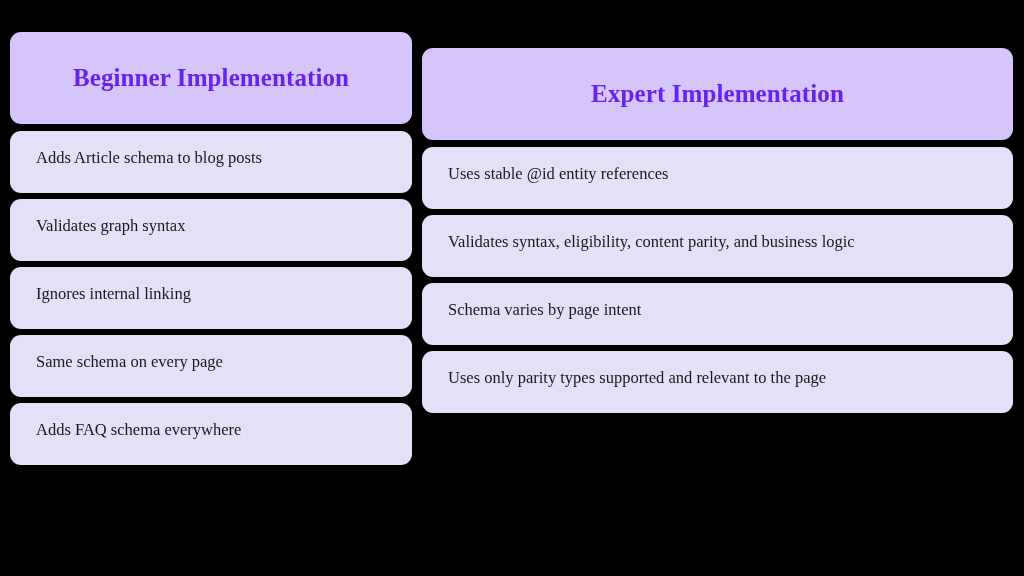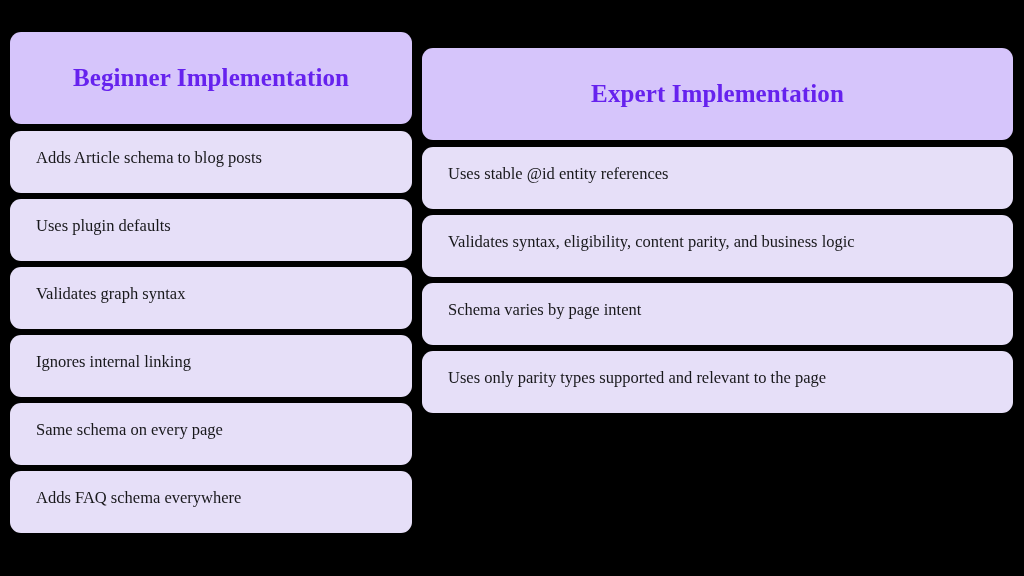--- a/index.html
+++ b/index.html
@@ -82,23 +82,20 @@
 <div id="board">
 
   <div class="column" id="col-beginner">
     <div class="header-cell">
       <span class="header-label">Beginner Implementation</span>
     </div>
     <div class="body-cell">
       <span class="cell-text">Adds Article schema to blog posts</span>
     </div>
     <div class="body-cell">
-      <span class="cell-text">Uses plugin defaults</span>
-    </div>
-    <div class="body-cell">
       <span class="cell-text">Validates graph syntax</span>
     </div>
     <div class="body-cell">
       <span class="cell-text">Ignores internal linking</span>
     </div>
     <div class="body-cell">
       <span class="cell-text">Same schema on every page</span>
     </div>
     <div class="body-cell">
       <span class="cell-text">Adds FAQ schema everywhere</span>

